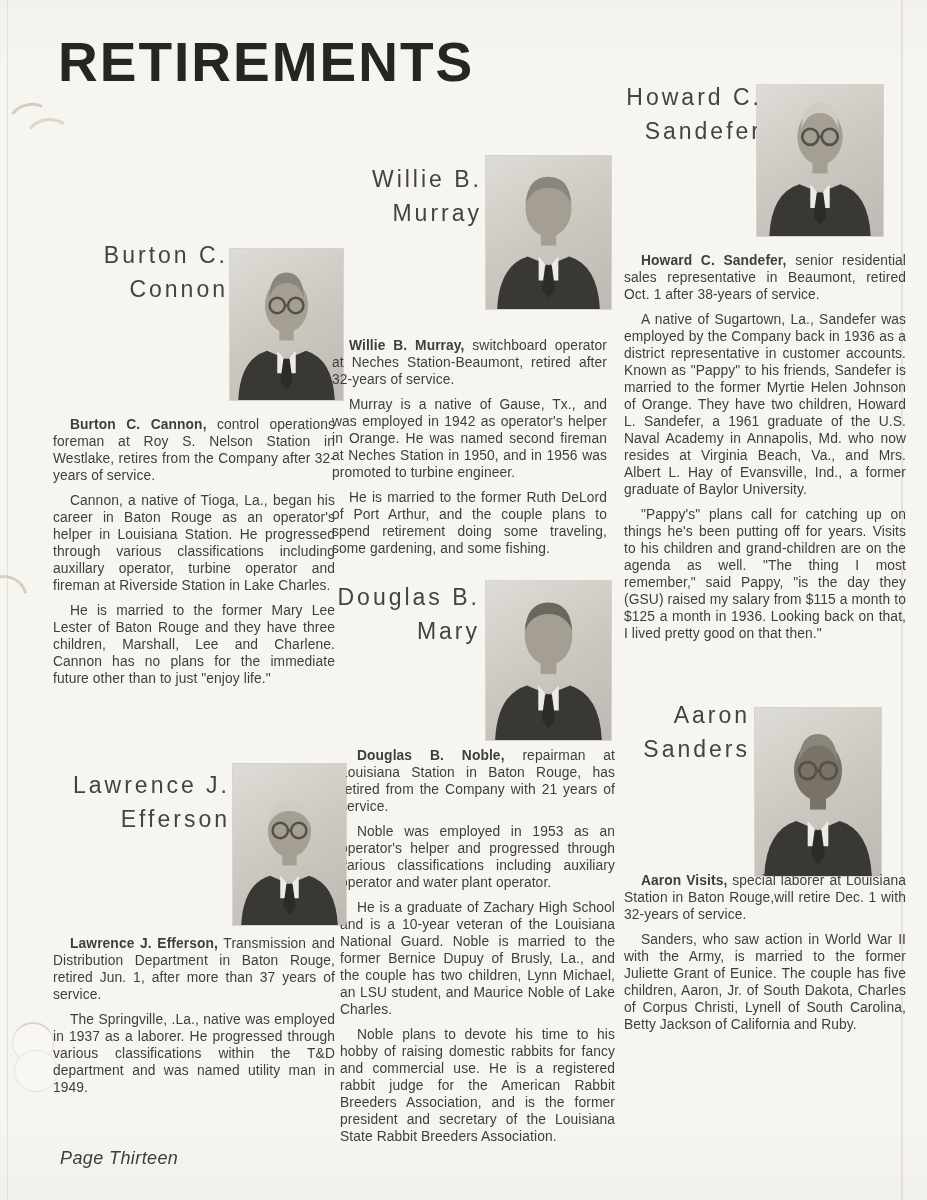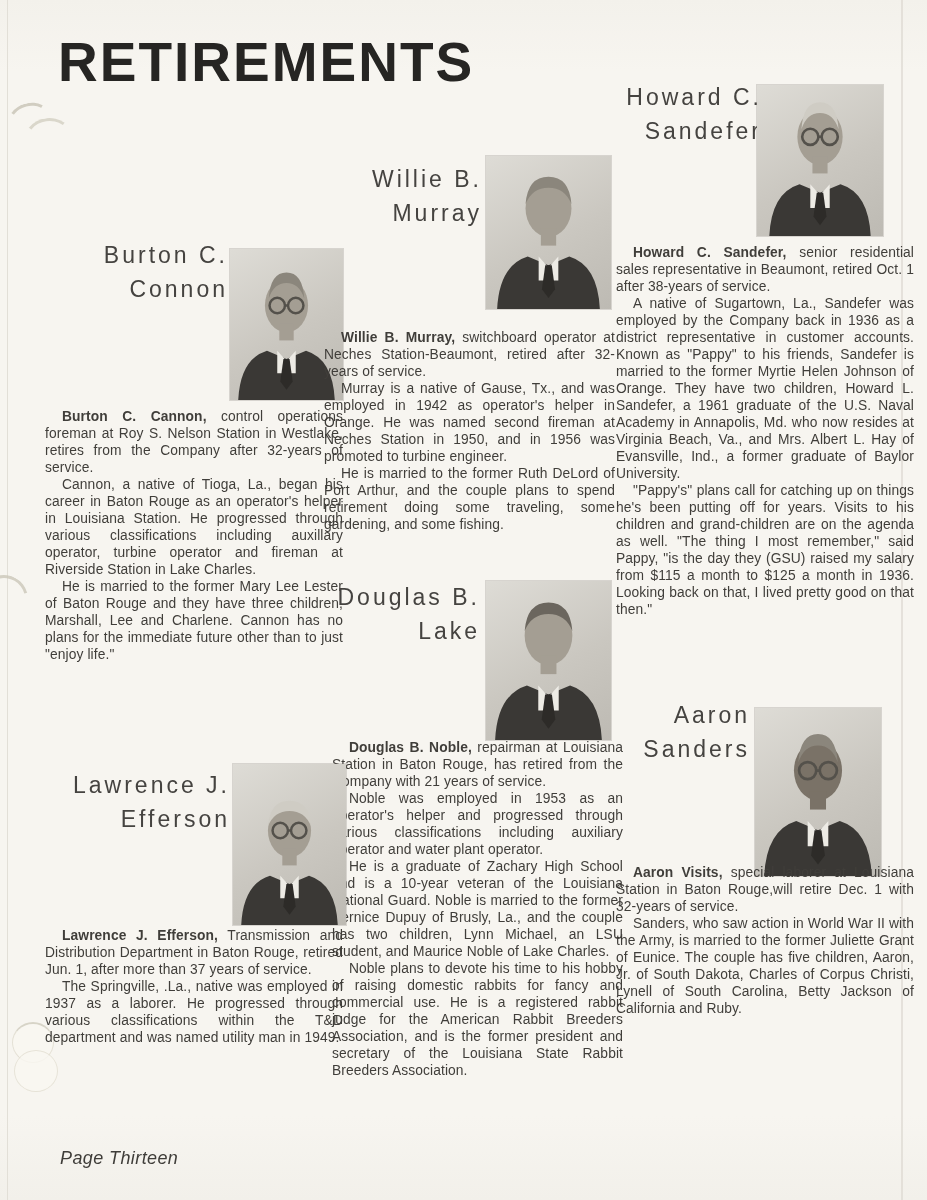--- a/index.html
+++ b/index.html
@@ -40,21 +40,21 @@
   .photo.white-hair .hair{fill:#cfccc4;}
   .photo.dark-hair .hair{fill:#6b665e;}
   .photo.dark-skin .skin{fill:#7a7267;}
   .photo.balding .hair{transform:translateY(-3px) scaleX(.82);transform-origin:55px 30px;}
 
   .bio{
     position:absolute;
     font-size:13.8px;line-height:17px;text-align:justify;
     color:#403e3a;letter-spacing:.1px;
   }
-  .bio p{margin:0;text-indent:17px;}
+  .bio p{margin:8px;text-indent:17px;}
   .bio .lead{font-weight:bold;}
 
   .footer{
     position:absolute;left:60px;top:1118px;
     font-style:italic;font-size:18px;color:#3f3d39;letter-spacing:.4px;margin-top:30px;
   }
 
   
   .cannon-name{left:50px;width:178px;top:238px;}
   .cannon-photo{left:230px;top:249px;width:113px;height:151px;}
@@ -164,21 +164,21 @@
     </svg>
   </div>
   <div class="bio sandefer-bio">
     <p><span class="lead">Howard C. Sandefer,</span><span> senior residential sales representative in Beaumont, retired Oct. 1 after 38-years of service.</span></p>
     <p>A native of Sugartown, La., Sandefer was employed by the Company back in 1936 as a district representative in customer accounts. Known as "Pappy" to his friends, Sandefer is married to the former Myrtie Helen Johnson of Orange. They have two children, Howard L. Sandefer, a 1961 graduate of the U.S. Naval Academy in Annapolis, Md. who now resides at Virginia Beach, Va., and Mrs. Albert L. Hay of Evansville, Ind., a former graduate of Baylor University.</p>
     <p>"Pappy's" plans call for catching up on things he's been putting off for years. Visits to his children and grand-children are on the agenda as well. "The thing I most remember," said Pappy, "is the day they (GSU) raised my salary from $115 a month to $125 a month in 1936. Looking back on that, I lived pretty good on that then."</p>
   </div>
 
   <div class="name noble-name">
     <div>Douglas B.</div>
-    <div>Lake</div>
+    <div>Mary</div>
   </div>
   <div class="photo no-glasses dark-hair noble-photo">
     <svg viewBox="0 0 110 140" preserveAspectRatio="xMidYMax meet">
       <ellipse class="skin" cx="55" cy="48" rx="21" ry="26"></ellipse>
       <path class="hair" d="M34 44 Q36 19 55 19 Q74 19 76 44 Q70 29 55 29 Q40 29 34 44 Z"></path>
       <g class="glasses">
           <circle cx="46" cy="48" r="7.5"></circle>
           <circle cx="64" cy="48" r="7.5"></circle>
           <line x1="53.5" y1="48" x2="56.5" y2="48"></line>
         </g>

